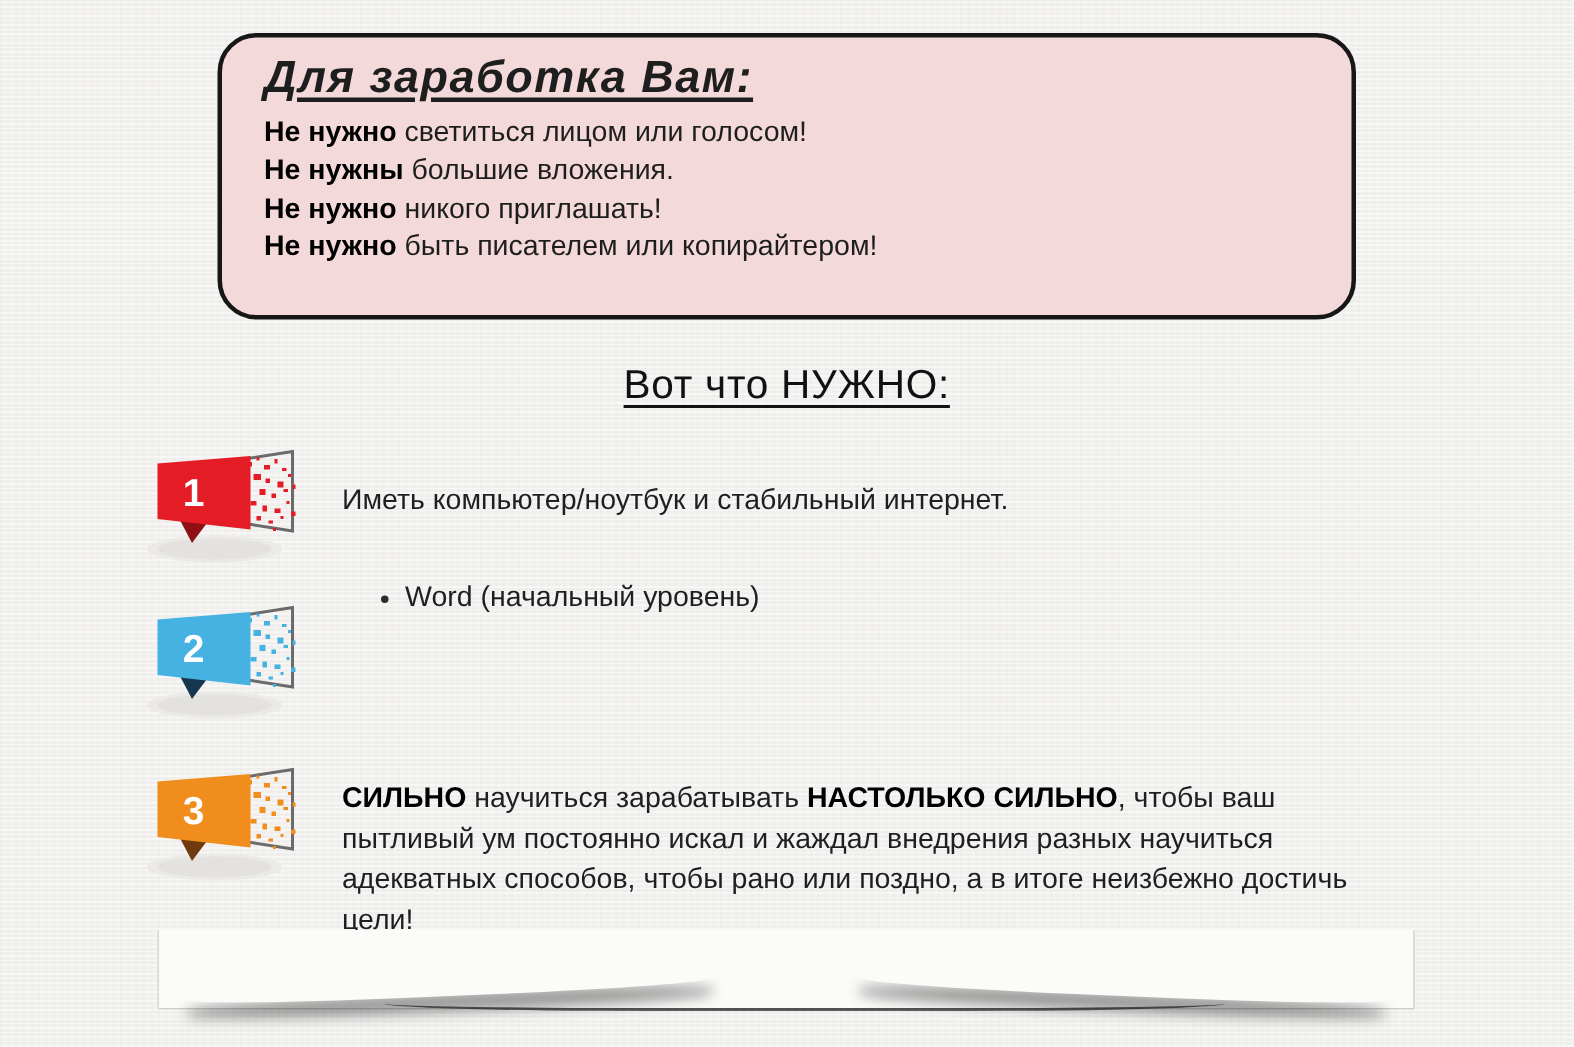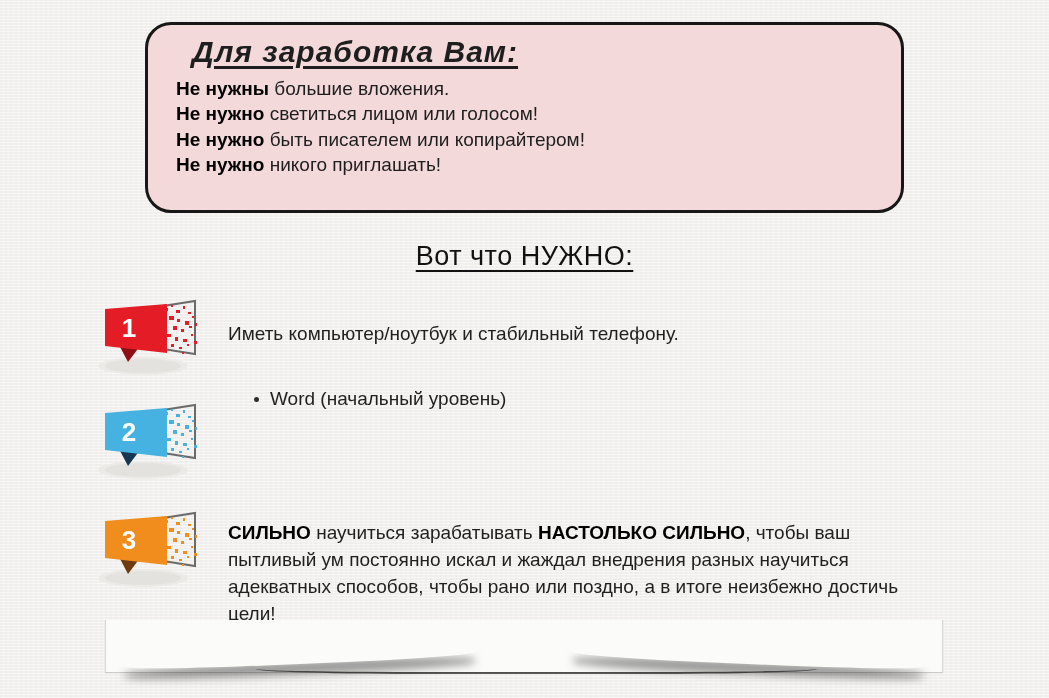--- a/index.html
+++ b/index.html
@@ -22,21 +22,21 @@
     border:3px solid #171717;
     border-radius:26px;
     padding:8px 26px 0 28px;
   }
   .intro-title{
     display:inline-block;
     font-size:30px;font-weight:bold;font-style:italic;
     letter-spacing:1px;
     text-decoration:underline;
     text-underline-offset:4px;
-    margin:2px 0 7px 16px;
+    margin:2px 0 7px 0;
   }
   .intro-line{
     font-size:19px;line-height:25.4px;white-space:nowrap;
   }
   .intro-line b{font-weight:bold;color:#000;}
   
   .main-heading{
     position:absolute;left:0;top:241px;width:100%;
     text-align:center;
     font-size:27px;font-weight:normal;color:#111;
@@ -90,24 +90,24 @@
     border-radius:50% / 8px;
   }
 </style>
 </head>
 <body>
 
 <div class="page">
 
   <div class="intro-box">
     <div class="intro-title">Для заработка Вам:</div>
+    <div class="intro-line"><b>Не нужно</b><span> светиться лицом или голосом!</span></div>
     <div class="intro-line"><b>Не нужны</b><span> большие вложения.</span></div>
-    <div class="intro-line"><b>Не нужно</b><span> светиться лицом или голосом!</span></div>
+    <div class="intro-line"><b>Не нужно</b><span> никого приглашать!</span></div>
     <div class="intro-line"><b>Не нужно</b><span> быть писателем или копирайтером!</span></div>
-    <div class="intro-line"><b>Не нужно</b><span> никого приглашать!</span></div>
   </div>
 
   <div class="main-heading">Вот что НУЖНО:</div>
 
   <div class="step-icon icon-1">
     <svg viewBox="0 0 110 80" width="110" height="80">
       <ellipse class="ic-shadow2" cx="48" cy="70" rx="45" ry="9"></ellipse>
       <ellipse class="ic-shadow" cx="48" cy="70" rx="38" ry="7"></ellipse>
       <polygon class="ic-frame" points="30,16 100,5 100,58 30,47"></polygon>
       <polygon points="23,47 45,50 33,66" fill="#8e0f15"></polygon>
@@ -134,21 +134,21 @@
         <rect x="84" y="51" width="3" height="2"></rect>
           <rect x="92" y="48" width="2" height="2"></rect>
         <rect x="99" y="45" width="3" height="3"></rect>
           <rect x="87" y="56" width="2" height="2"></rect>
       </g>
       <text class="ic-num" x="34" y="41" text-anchor="middle">1</text>
     </svg>
   </div>
 
   <div class="step-text text-1">
-    <span>Иметь компьютер/ноутбук и стабильный телефону.</span>
+    <span>Иметь компьютер/ноутбук и стабильный интернет.</span>
   </div>
 
   <div class="step-icon icon-2">
     <svg viewBox="0 0 110 80" width="110" height="80">
       <ellipse class="ic-shadow2" cx="48" cy="70" rx="45" ry="9"></ellipse>
       <ellipse class="ic-shadow" cx="48" cy="70" rx="38" ry="7"></ellipse>
       <polygon class="ic-frame" points="30,16 100,5 100,58 30,47"></polygon>
       <polygon points="23,47 45,50 33,66" fill="#16374f"></polygon>
       <polygon points="10,13 72,8 72,57 10,50" fill="#45b2e2"></polygon>
       <g fill="#45b2e2">

